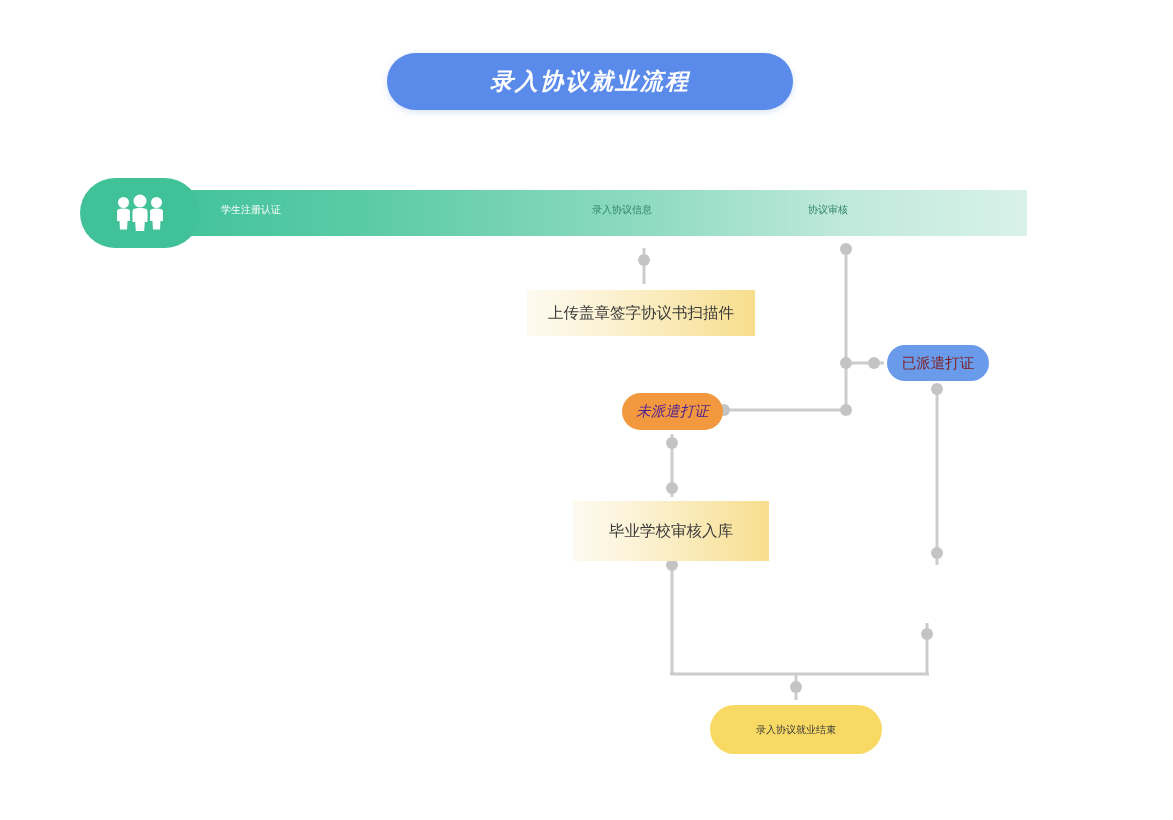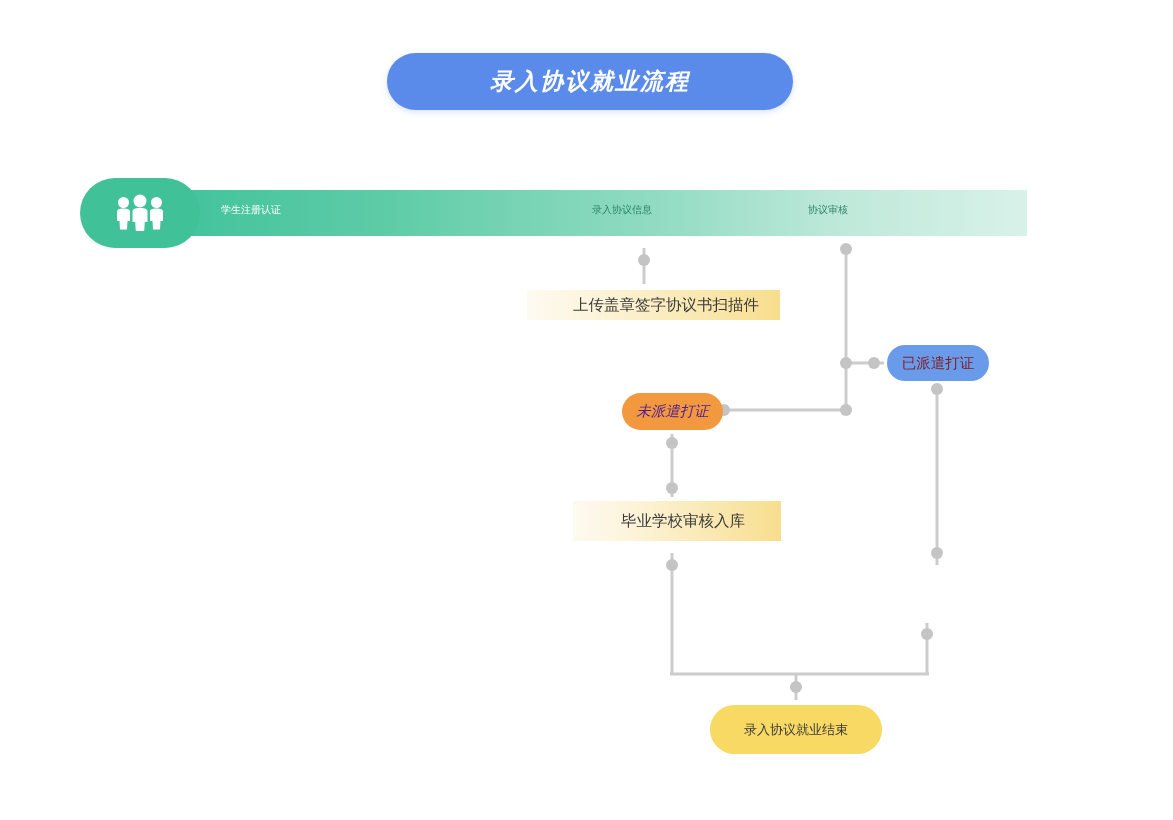--- a/index.html
+++ b/index.html
@@ -93,22 +93,22 @@
   .ybox {
     position: absolute;
     background: linear-gradient(to right, #fdfaf0 0%, #fcf3d8 30%, #fae9b4 65%, #f7dd8d 100%);
     display: flex;
     align-items: center;
     justify-content: center;
     color: #3a3a3a;
     font-size: 15.5px;
     white-space: nowrap;
   }
-  .ybox-upload   { left: 527px; top: 290px; width: 228px; height: 30px; padding-left: 25px; }
-  .ybox-school   { left: 573px; top: 501px; width: 196px; height: 40px; padding-left: 12px; }
+  .ybox-upload   { left: 527px; top: 290px; width: 228px; height: 46px; }
+  .ybox-school   { left: 573px; top: 501px; width: 196px; height: 60px; }
   .ybox-province { left: 829px; top: 569px; width: 196px; height: 50px; }
 
   
   .pill {
     position: absolute;
     display: flex;
     align-items: center;
     justify-content: center;
     border-radius: 999px;
     font-size: 14.5px;
@@ -117,21 +117,21 @@
   .pill-blue {
     left: 887px; top: 345px; width: 102px; height: 36px;
     background: #6a9beb; color: #7f1d1d;
   }
   .pill-orange {
     left: 622px; top: 393px; width: 101px; height: 37px;
     background: #f2983f; color: #4c1d95; font-style: italic;
   }
   .pill-end {
     left: 710px; top: 705px; width: 172px; height: 49px;
-    background: #f7d964; color: #3a3a3a; font-size: 13px;
+    background: #f7d964; color: #3a3a3a; font-size: 10px;
     border-radius: 26px;
   }
 
   
   #connectors {
     position: absolute;
     left: 0; top: 0;
     width: 1173px;
     height: 820px;
     pointer-events: none;

